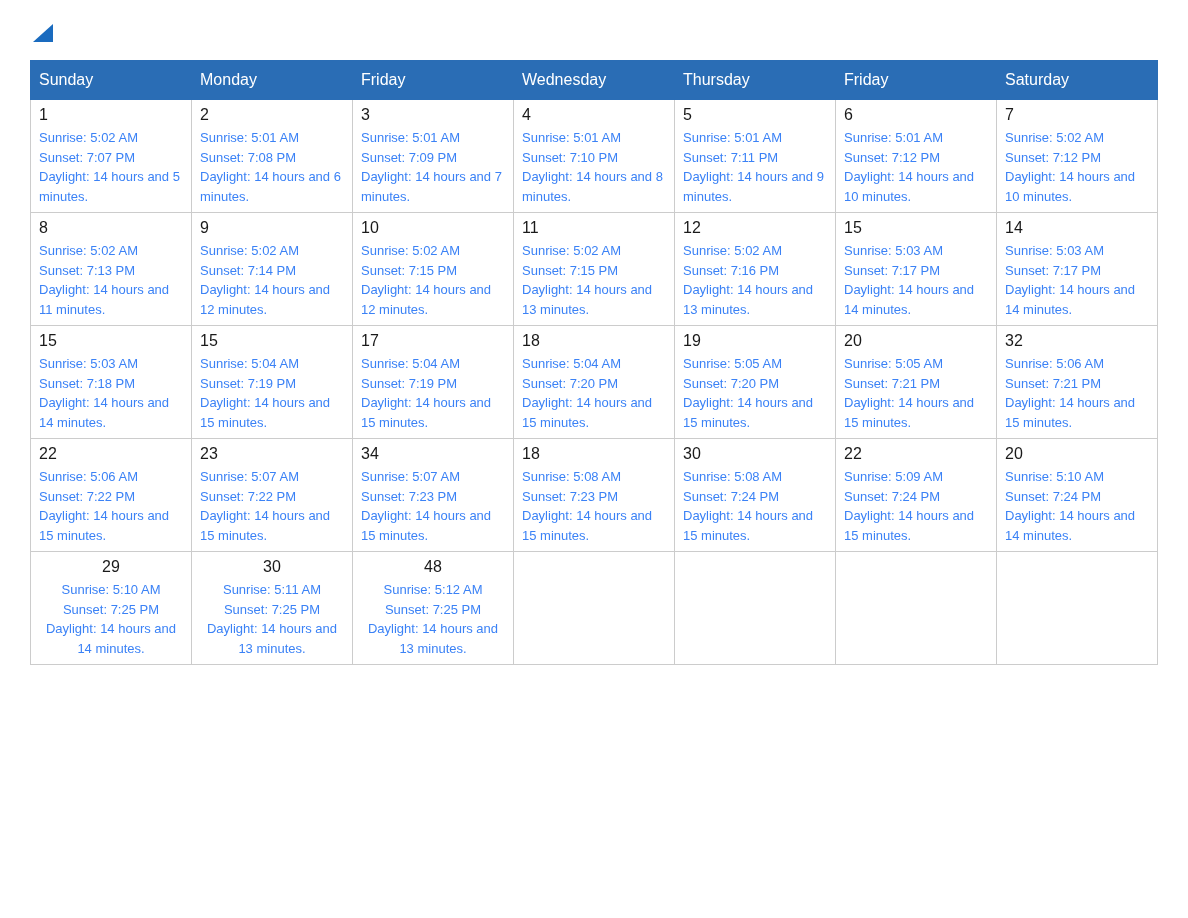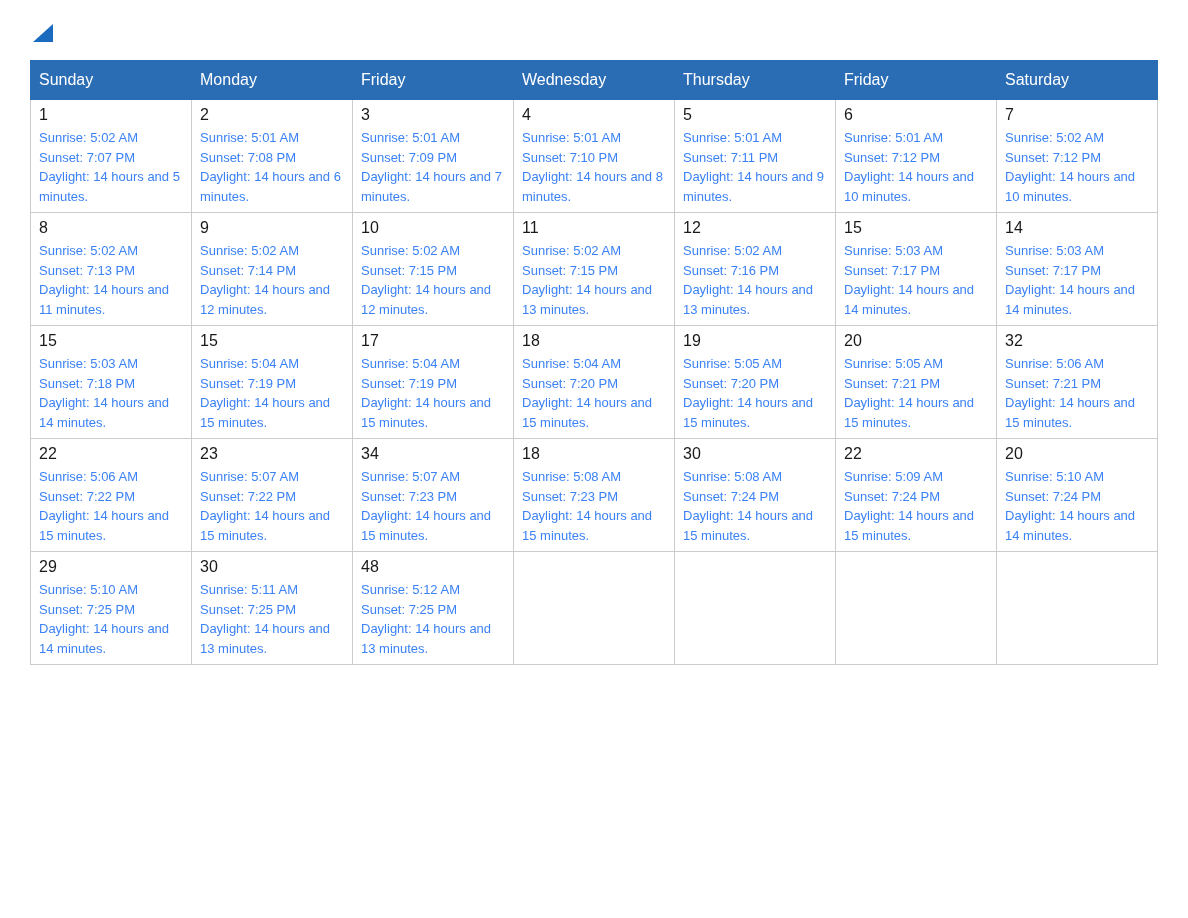--- a/index.html
+++ b/index.html
@@ -68,20 +68,21 @@
       margin-bottom: 4px;
       color: #1a1a1a;
     }
     .day-info {
       font-size: 13px;
       line-height: 1.5;
       color: #3b82f6;
     }
     .calendar tr:last-child td {
       height: 110px;
+      text-align: center;
     }
   </style>
 </head>
 <body>
 
 <div class="header">
   <div class="logo">
     <div style="display:flex; flex-direction:column; line-height:1.1;">
       <span style="font-size:24px; font-weight:bold; color:#1a1a1a;"></span>
       <div style="display:flex; align-items:center;">

